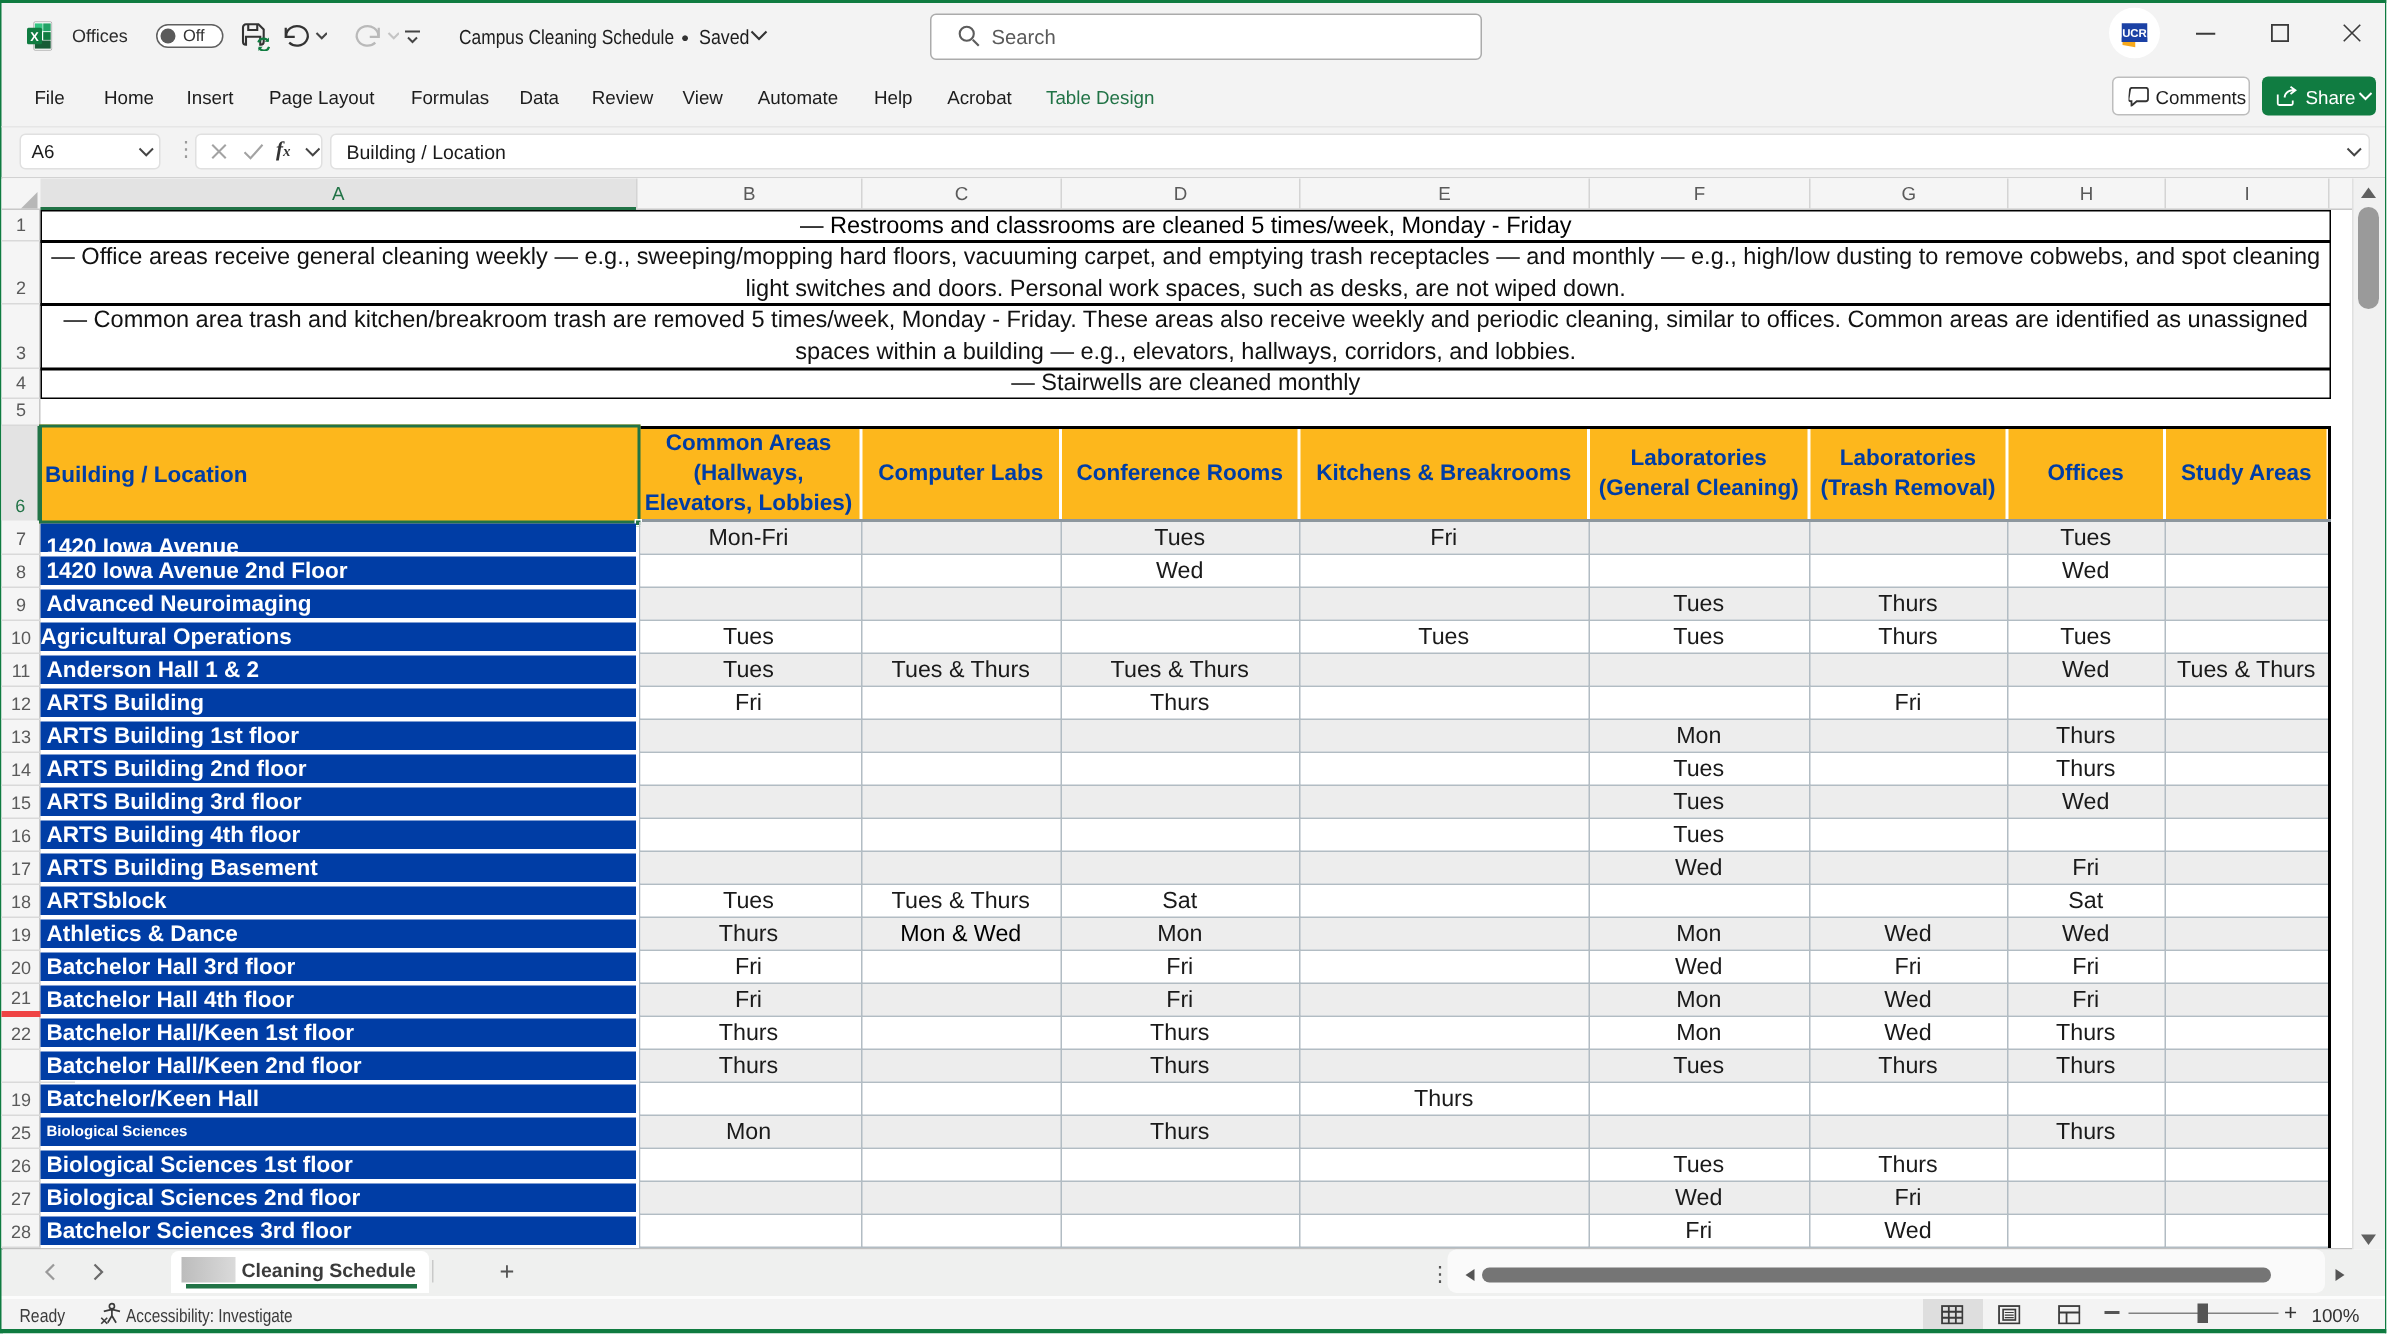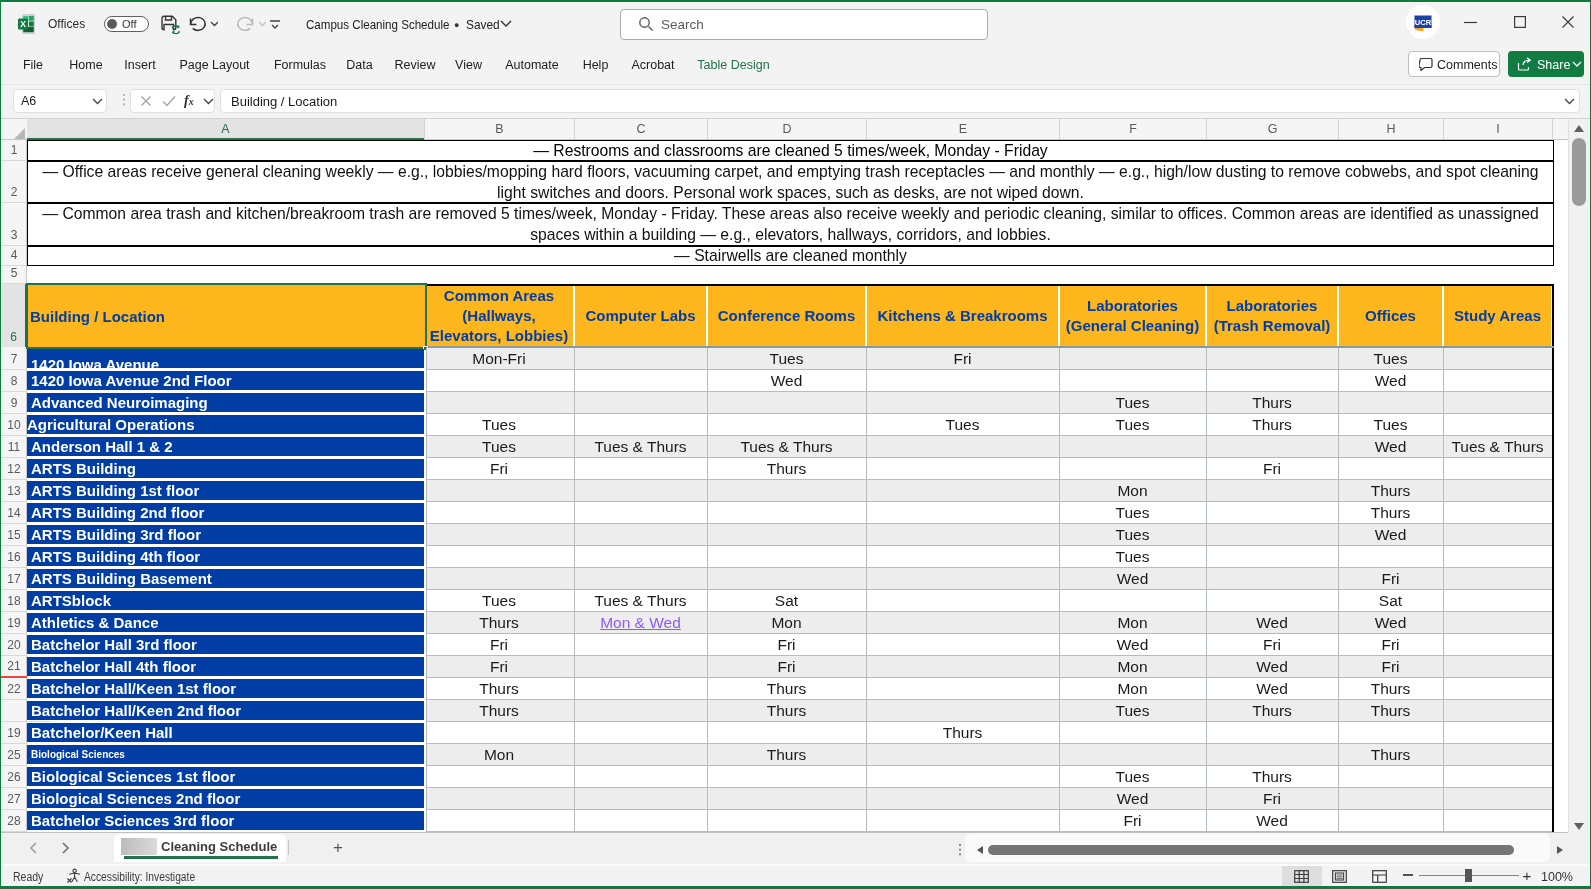--- a/index.html
+++ b/index.html
@@ -149,34 +149,34 @@
 <div style="left:1px;top:436px;width:26px;height:22px;border-bottom:1px solid #d9d9d9;font-size:12px;color:#5a5a5a;display:flex;align-items:center;justify-content:center;">11</div>
 <div style="left:1px;top:458px;width:26px;height:22px;border-bottom:1px solid #d9d9d9;font-size:12px;color:#5a5a5a;display:flex;align-items:center;justify-content:center;">12</div>
 <div style="left:1px;top:480px;width:26px;height:22px;border-bottom:1px solid #d9d9d9;font-size:12px;color:#5a5a5a;display:flex;align-items:center;justify-content:center;">13</div>
 <div style="left:1px;top:502px;width:26px;height:22px;border-bottom:1px solid #d9d9d9;font-size:12px;color:#5a5a5a;display:flex;align-items:center;justify-content:center;">14</div>
 <div style="left:1px;top:524px;width:26px;height:22px;border-bottom:1px solid #d9d9d9;font-size:12px;color:#5a5a5a;display:flex;align-items:center;justify-content:center;">15</div>
 <div style="left:1px;top:546px;width:26px;height:22px;border-bottom:1px solid #d9d9d9;font-size:12px;color:#5a5a5a;display:flex;align-items:center;justify-content:center;">16</div>
 <div style="left:1px;top:568px;width:26px;height:22px;border-bottom:1px solid #d9d9d9;font-size:12px;color:#5a5a5a;display:flex;align-items:center;justify-content:center;">17</div>
 <div style="left:1px;top:590px;width:26px;height:22px;border-bottom:1px solid #d9d9d9;font-size:12px;color:#5a5a5a;display:flex;align-items:center;justify-content:center;">18</div>
 <div style="left:1px;top:612px;width:26px;height:22px;border-bottom:1px solid #d9d9d9;font-size:12px;color:#5a5a5a;display:flex;align-items:center;justify-content:center;">19</div>
 <div style="left:1px;top:634px;width:26px;height:22px;border-bottom:1px solid #d9d9d9;font-size:12px;color:#5a5a5a;display:flex;align-items:center;justify-content:center;">20</div>
-<div style="left:1px;top:656px;width:26px;height:22px;border-bottom:2px solid #ef4444;font-size:12px;color:#5a5a5a;display:flex;align-items:center;justify-content:center;">21</div>
+<div style="left:1px;top:656px;width:26px;height:22px;border-bottom:4px solid #ef4444;font-size:12px;color:#5a5a5a;display:flex;align-items:center;justify-content:center;">21</div>
 <div style="left:1px;top:678px;width:26px;height:22px;border-bottom:1px solid #d9d9d9;font-size:12px;color:#5a5a5a;display:flex;align-items:center;justify-content:center;">22</div>
 <div style="left:1px;top:700px;width:49px;height:22px;border-bottom:1px solid #d9d9d9;font-size:12px;color:#0f766e;display:flex;align-items:center;justify-content:center;padding-left:17px;">23</div>
 <div style="left:1px;top:722px;width:26px;height:22px;border-bottom:1px solid #d9d9d9;font-size:12px;color:#5a5a5a;display:flex;align-items:center;justify-content:center;">19</div>
 <div style="left:1px;top:744px;width:26px;height:22px;border-bottom:1px solid #d9d9d9;font-size:12px;color:#5a5a5a;display:flex;align-items:center;justify-content:center;">25</div>
 <div style="left:1px;top:766px;width:26px;height:22px;border-bottom:1px solid #d9d9d9;font-size:12px;color:#5a5a5a;display:flex;align-items:center;justify-content:center;">26</div>
 <div style="left:1px;top:788px;width:26px;height:22px;border-bottom:1px solid #d9d9d9;font-size:12px;color:#5a5a5a;display:flex;align-items:center;justify-content:center;">27</div>
 <div style="left:1px;top:810px;width:26px;height:22px;border-bottom:1px solid #d9d9d9;font-size:12px;color:#5a5a5a;display:flex;align-items:center;justify-content:center;">28</div>
 <div style="left:27px;top:140px;width:1527px;height:126px;border:1.5px solid #000;"></div>
 <div style="left:27px;top:160px;width:1527px;height:1.5px;background:#000;"></div>
 <div style="left:27px;top:202px;width:1527px;height:1.5px;background:#000;"></div>
 <div style="left:27px;top:245px;width:1527px;height:1.5px;background:#000;"></div>
 <div class="ctr" style="left:27px;top:140px;width:1527px;height:21px;font-size:15.7px;color:#000000;">— Restrooms and classrooms are cleaned 5 times/week, Monday - Friday</div>
-<div class="ctr" style="left:27px;top:161px;width:1527px;height:21px;font-size:15.7px;color:#111;">— Office areas receive general cleaning weekly — e.g., lobbies/mopping hard floors, vacuuming carpet, and emptying trash receptacles — and monthly — e.g., high/low dusting to remove cobwebs, and spot cleaning</div>
+<div class="ctr" style="left:27px;top:161px;width:1527px;height:21px;font-size:15.7px;color:#111;">— Office areas receive general cleaning weekly — e.g., sweeping/mopping hard floors, vacuuming carpet, and emptying trash receptacles — and monthly — e.g., high/low dusting to remove cobwebs, and spot cleaning</div>
 <div class="ctr" style="left:27px;top:182px;width:1527px;height:21px;font-size:15.7px;color:#111;">light switches and doors. Personal work spaces, such as desks, are not wiped down.</div>
 <div class="ctr" style="left:27px;top:203px;width:1527px;height:22px;font-size:15.7px;color:#111;">— Common area trash and kitchen/breakroom trash are removed 5 times/week, Monday - Friday. These areas also receive weekly and periodic cleaning, similar to offices. Common areas are identified as unassigned</div>
 <div class="ctr" style="left:27px;top:224px;width:1527px;height:21px;font-size:15.7px;color:#111;">spaces within a building — e.g., elevators, hallways, corridors, and lobbies.</div>
 <div class="ctr" style="left:27px;top:246px;width:1527px;height:19px;font-size:15.7px;color:#111;">— Stairwells are cleaned monthly</div>
 <div style="left:27px;top:284px;width:1527px;height:1.5px;background:#000;"></div>
 <div style="left:1552px;top:284px;width:2px;height:548px;background:#000;"></div>
 <div class="ctr" style="left:425px;top:285.5px;width:148px;height:60.5px;background:#FDB71C;font-size:15px;font-weight:bold;color:#003DA5;line-height:20px;">Common Areas<br>(Hallways,<br>Elevators, Lobbies)</div>
 <div class="ctr" style="left:575px;top:285.5px;width:131px;height:60.5px;background:#FDB71C;font-size:15px;font-weight:bold;color:#003DA5;line-height:20px;">Computer Labs</div>
 <div class="ctr" style="left:708px;top:285.5px;width:157px;height:60.5px;background:#FDB71C;font-size:15px;font-weight:bold;color:#003DA5;line-height:20px;">Conference Rooms</div>
 <div class="ctr" style="left:867px;top:285.5px;width:191px;height:60.5px;background:#FDB71C;font-size:15px;font-weight:bold;color:#003DA5;line-height:20px;">Kitchens &amp; Breakrooms</div>
@@ -276,21 +276,21 @@
 <div style="left:31px;top:590px;width:380px;height:20px;font-size:15px;font-weight:bold;color:#fff;display:flex;align-items:center;text-align:center;">ARTSblock</div>
 <div class="ctr" style="left:424px;top:590px;width:150px;height:21px;font-size:15.5px;color:#1a1a1a;">Tues</div>
 <div class="ctr" style="left:574px;top:590px;width:133px;height:21px;font-size:15.5px;color:#1a1a1a;">Tues &amp; Thurs</div>
 <div class="ctr" style="left:707px;top:590px;width:159px;height:21px;font-size:15.5px;color:#1a1a1a;">Sat</div>
 <div class="ctr" style="left:1338px;top:590px;width:105px;height:21px;font-size:15.5px;color:#1a1a1a;">Sat</div>
 <div style="left:426.5px;top:612px;width:1125.5px;height:21px;background:#EDEDED;"></div>
 <div style="left:425.5px;top:633px;width:1126.5px;height:1px;background:#B2BCC3;"></div>
 <div style="left:27px;top:612.5px;width:397px;height:19.2px;background:#003DA5;"></div>
 <div style="left:31px;top:612px;width:380px;height:20px;font-size:15px;font-weight:bold;color:#fff;display:flex;align-items:center;">Athletics &amp; Dance</div>
 <div class="ctr" style="left:424px;top:612px;width:150px;height:21px;font-size:15.5px;color:#1a1a1a;">Thurs</div>
-<div class="ctr" style="left:574px;top:612px;width:133px;height:21px;font-size:15.5px;color:#8b5cf6;text-decoration:underline;">Mon &amp; Wed</div>
+<div class="ctr" style="left:574px;top:612px;width:133px;height:21px;font-size:15.5px;color:#000000;">Mon &amp; Wed</div>
 <div class="ctr" style="left:707px;top:612px;width:159px;height:21px;font-size:15.5px;color:#1a1a1a;">Mon</div>
 <div class="ctr" style="left:1059px;top:612px;width:147px;height:21px;font-size:15.5px;color:#1a1a1a;">Mon</div>
 <div class="ctr" style="left:1206px;top:612px;width:132px;height:21px;font-size:15.5px;color:#1a1a1a;">Wed</div>
 <div class="ctr" style="left:1338px;top:612px;width:105px;height:21px;font-size:15.5px;color:#1a1a1a;">Wed</div>
 <div style="left:426.5px;top:634px;width:1125.5px;height:21px;background:#fff;"></div>
 <div style="left:425.5px;top:655px;width:1126.5px;height:1px;background:#B2BCC3;"></div>
 <div style="left:27px;top:634.5px;width:397px;height:19.2px;background:#003DA5;"></div>
 <div style="left:31px;top:634px;width:380px;height:20px;font-size:15px;font-weight:bold;color:#fff;display:flex;align-items:center;">Batchelor Hall 3rd floor</div>
 <div class="ctr" style="left:424px;top:634px;width:150px;height:21px;font-size:15.5px;color:#1a1a1a;">Fri</div>
 <div class="ctr" style="left:707px;top:634px;width:159px;height:21px;font-size:15.5px;color:#1a1a1a;">Fri</div>

